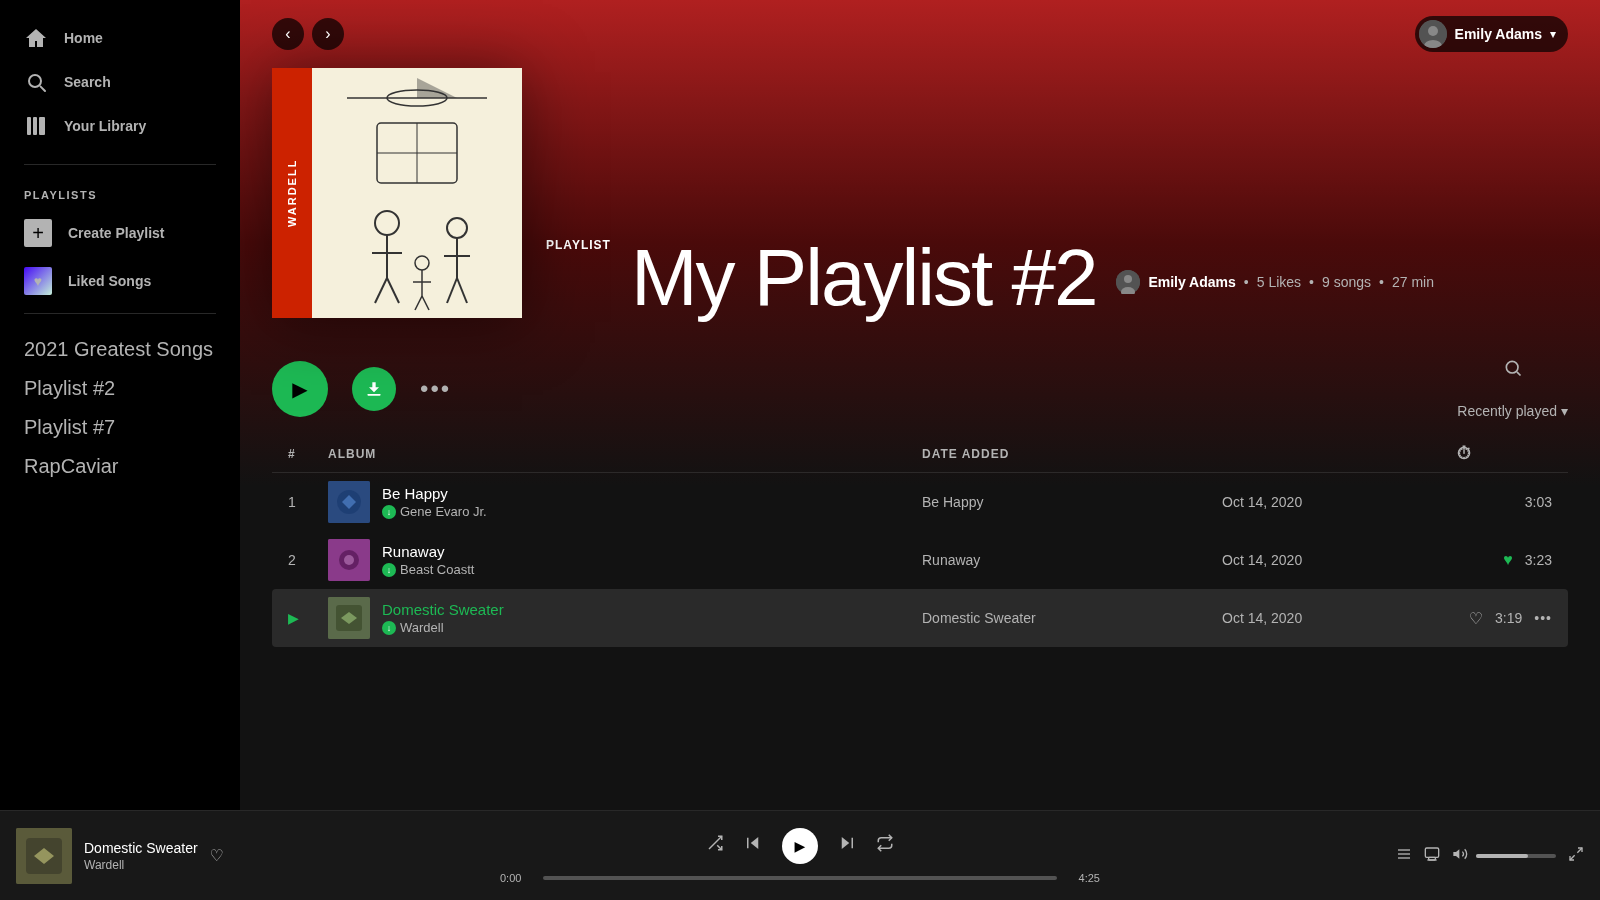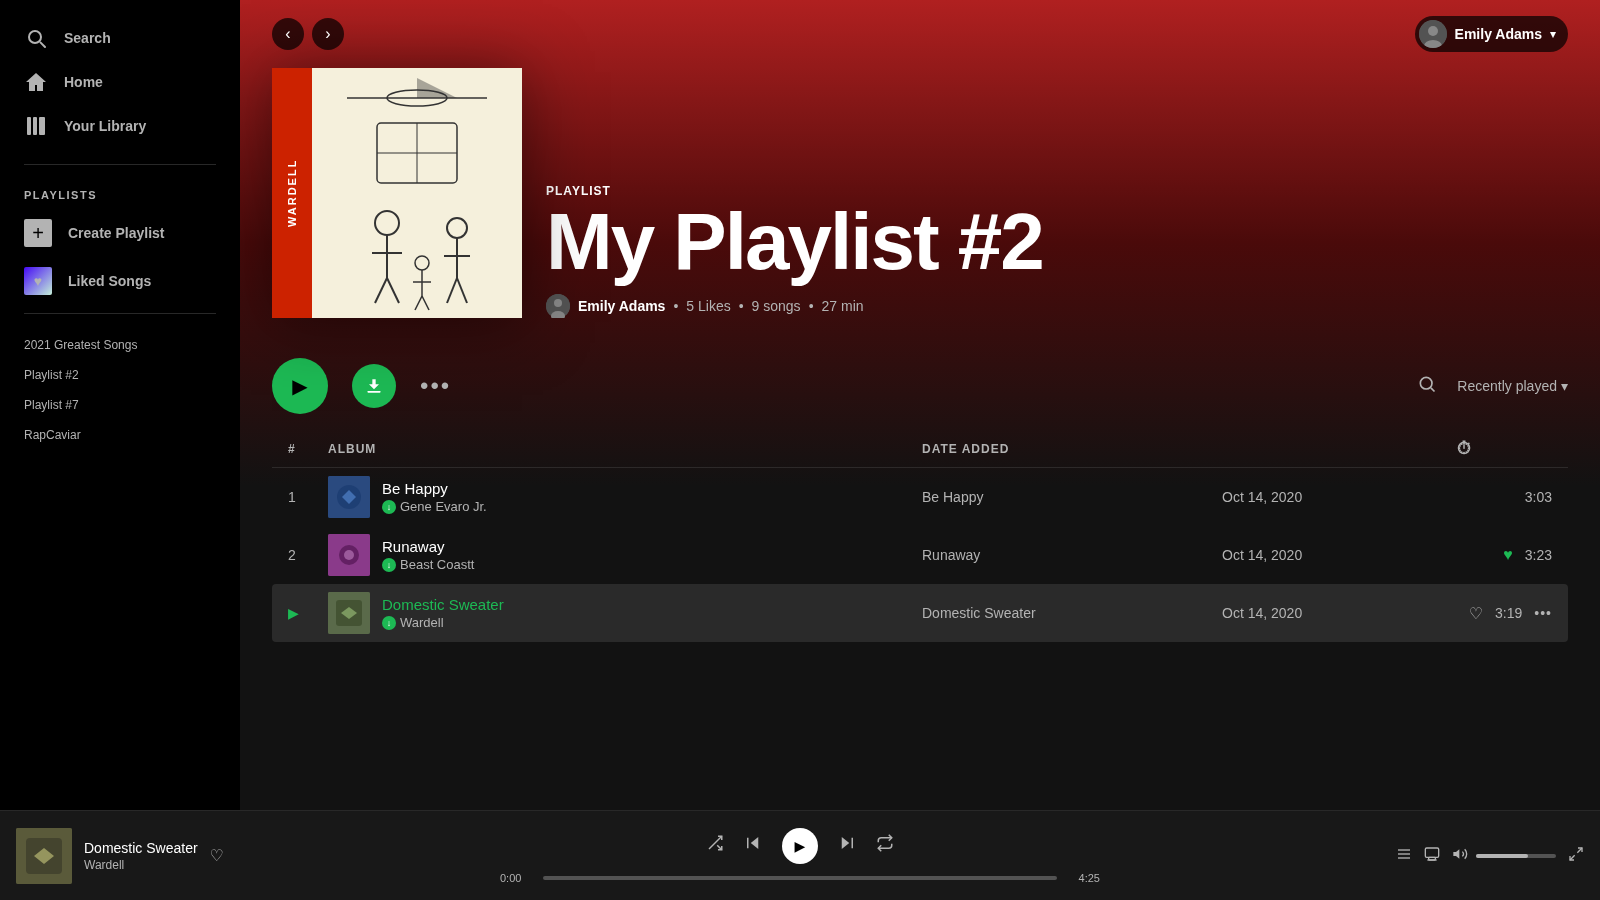--- a/index.html
+++ b/index.html
@@ -99,21 +99,21 @@
       align-items: center;
       justify-content: center;
       font-size: 14px;
     }
     .playlist-list {
       margin-top: 8px;
       overflow-y: auto;
     }
     .playlist-list-item {
       padding: 8px 24px;
-      font-size: 12px;
+      font-size: 20px;
       color: #b3b3b3;
       cursor: pointer;
     }
 
     
     .main-content {
       flex: 1;
       overflow-y: auto;
       background: linear-gradient(180deg, #b02020 0%, #4a0a0a 30%, #121212 60%);
       position: relative;
@@ -219,32 +219,32 @@
       align-items: center;
       justify-content: center;
       background: #f5f0dc;
     }
     .cover-svg {
       width: 100%;
       height: 100%;
     }
     .playlist-info {
       display: flex;
-      flex-direction: column;
-      gap: 4px;
+      flex-direction: row;
+      gap: 20px;
     }
     .playlist-type {
       font-size: 12px;
       font-weight: 700;
       letter-spacing: 1px;
       text-transform: uppercase;
     }
     .playlist-title {
       font-size: 80px;
-      font-weight: 700;
+      font-weight: 400;
       line-height: 1;
       letter-spacing: -2px;
       text-align: right;
     }
     .playlist-meta {
       display: flex;
       align-items: center;
       gap: 4px;
       font-size: 14px;
       color: #fff;
@@ -307,20 +307,21 @@
       color: #b3b3b3;
       font-size: 24px;
       cursor: pointer;
       letter-spacing: 2px;
     }
     .controls-right {
       margin-left: auto;
       display: flex;
       align-items: center;
       gap: 20px;
+      flex-direction: column;
     }
     .search-icon-btn {
       background: none;
       border: none;
       color: #b3b3b3;
       cursor: pointer;
       font-size: 18px;
     }
     .sort-select {
       background: none;
@@ -560,35 +561,35 @@
     .thumb-be-happy { background: linear-gradient(135deg, #2a4a7f, #1a3a6f); }
     .thumb-runaway { background: linear-gradient(135deg, #8a3a8a, #5a1a5a); }
   </style>
 </head>
 <body>
 
 <div class="main-layout">
 
   <nav class="sidebar">
     <div class="sidebar-nav">
+      <div class="sidebar-nav-item">
+        <span class="nav-icon">
+          <svg width="24" height="24" viewBox="0 0 24 24" fill="currentColor">
+            <path d="M12 3L2 12h3v9h6v-6h2v6h6v-9h3L12 3z"></path>
+          </svg>
+        </span>
+        <span>Home</span>
+      </div>
       <div class="sidebar-nav-item">
         <span class="nav-icon">
           <svg width="24" height="24" viewBox="0 0 24 24" fill="currentColor">
             <path d="M21 21l-4.35-4.35M17 11A6 6 0 1 1 5 11a6 6 0 0 1 12 0z" stroke="currentColor" stroke-width="2" fill="none" stroke-linecap="round"></path>
           </svg>
         </span>
         <span>Search</span>
-      </div>
-      <div class="sidebar-nav-item">
-        <span class="nav-icon">
-          <svg width="24" height="24" viewBox="0 0 24 24" fill="currentColor">
-            <path d="M12 3L2 12h3v9h6v-6h2v6h6v-9h3L12 3z"></path>
-          </svg>
-        </span>
-        <span>Home</span>
       </div>
       <div class="sidebar-nav-item">
         <span class="nav-icon">
           <svg width="24" height="24" viewBox="0 0 24 24" fill="currentColor">
             <rect x="3" y="3" width="4" height="18" rx="1"></rect>
             <rect x="9" y="3" width="4" height="18" rx="1"></rect>
             <rect x="15" y="3" width="6" height="18" rx="1"></rect>
           </svg>
         </span>
         <span>Your Library</span>

